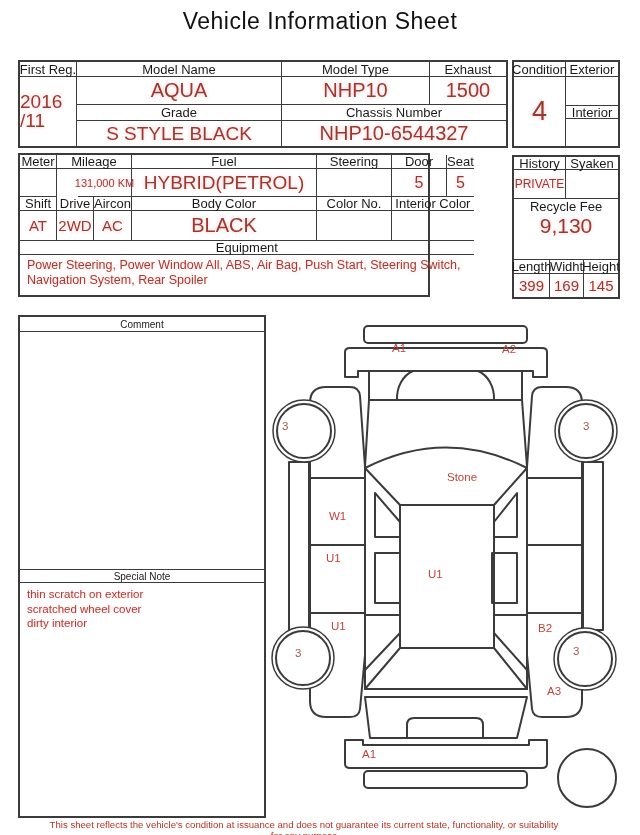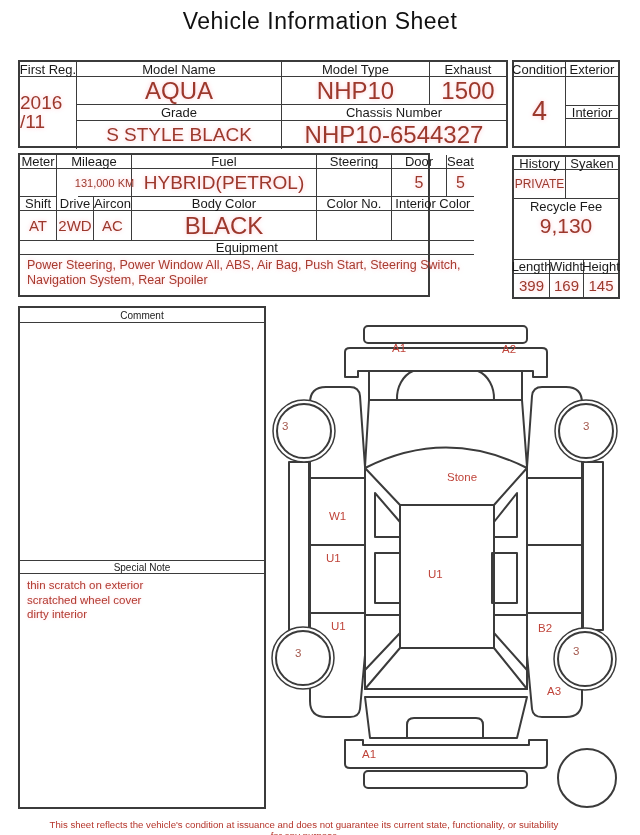--- a/index.html
+++ b/index.html
@@ -10,21 +10,21 @@
          letter-spacing:.5px;color:#111;}
   
   .box{position:absolute;border:2px solid #3b3b3b;box-sizing:border-box;background:#fff;}
   .grid{display:grid;width:100%;height:100%;}
   .cell{display:flex;align-items:center;justify-content:center;box-sizing:border-box;
         overflow:visible;position:relative;}
   .br{border-right:1.4px solid #3b3b3b;}
   .bb{border-bottom:1.4px solid #3b3b3b;}
   .h{font-size:13px;color:#1a1a1a;white-space:nowrap;}
   .v{color:#9c382c;text-shadow:0 0 4px rgba(255,135,155,.45);white-space:nowrap;}
-  .v20{font-size:24px;}
+  .v20{font-size:20px;}
   .v19{font-size:19px;}
   .v15{font-size:15px;}
   .v16{font-size:16px;}
   .v12{font-size:12px;}
   .v11{font-size:11px;margin-left:21px;}
   .v26{font-size:27px;}
   .firstreg{flex-direction:column;align-items:flex-start;justify-content:center;
             line-height:.98;z-index:3;}
   .equip{font-size:12.5px;line-height:1.18;white-space:normal;text-align:left;
          align-items:flex-start;justify-content:flex-start;padding:3px 7px 0 7px;
@@ -124,21 +124,21 @@
       <div class="cell v bb" style="grid-area:4/1/5/6;font-size:21px;align-items:flex-start;">9,130</div>
       <div class="cell h br bb" style="grid-area:5/1/6/2;">Length</div>
       <div class="cell h br bb" style="grid-area:5/2/6/4;">Widht</div>
       <div class="cell h bb" style="grid-area:5/4/6/6;">Height</div>
       <div class="cell v v15 br" style="grid-area:6/1/7/2;">399</div>
       <div class="cell v v15 br" style="grid-area:6/2/7/4;">169</div>
       <div class="cell v v15" style="grid-area:6/4/7/6;">145</div>
     </div>
   </div>
 
-  <div class="box" style="left:18px;top:306px;width:248px;height:503px;">
+  <div class="box" style="left:18px;top:315px;width:248px;height:503px;">
     <div style="display:flex;flex-direction:column;height:100%;">
       <div class="cell sechead bb" style="height:15px;flex:none;">Comment</div>
       <div style="height:237px;flex:none;"></div>
       <div class="cell sechead bb" style="height:14px;flex:none;border-top:1.4px solid #3b3b3b;">Special Note</div>
       <div class="notes">
         <span>thin scratch on exterior</span>
         <span>scratched wheel cover</span>
         <span>dirty interior</span>
       </div>
     </div>

